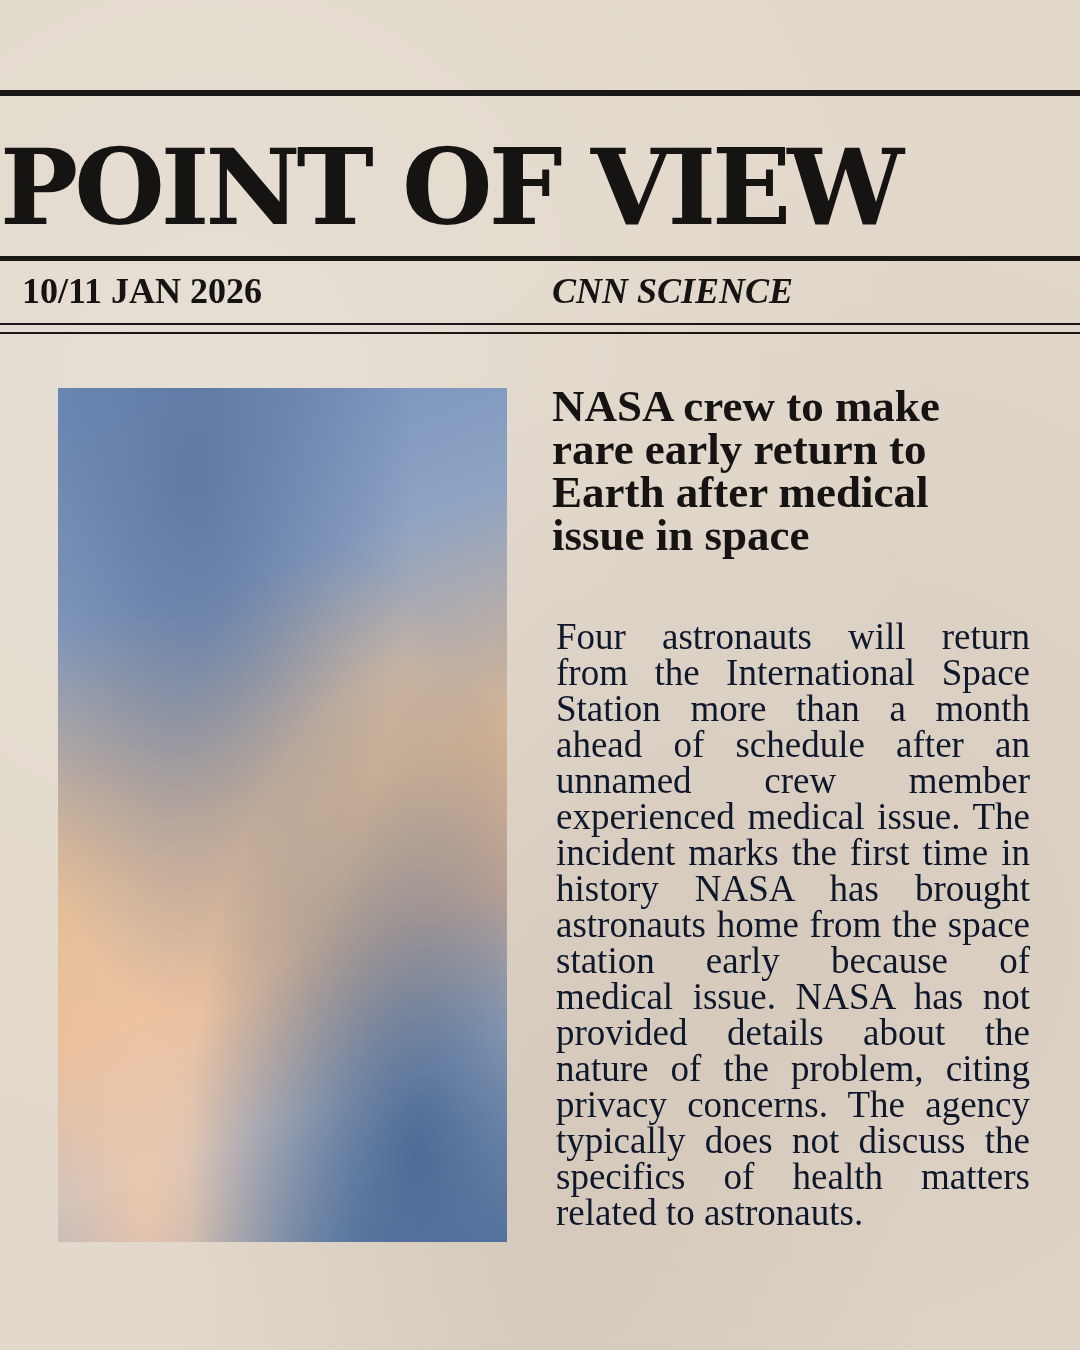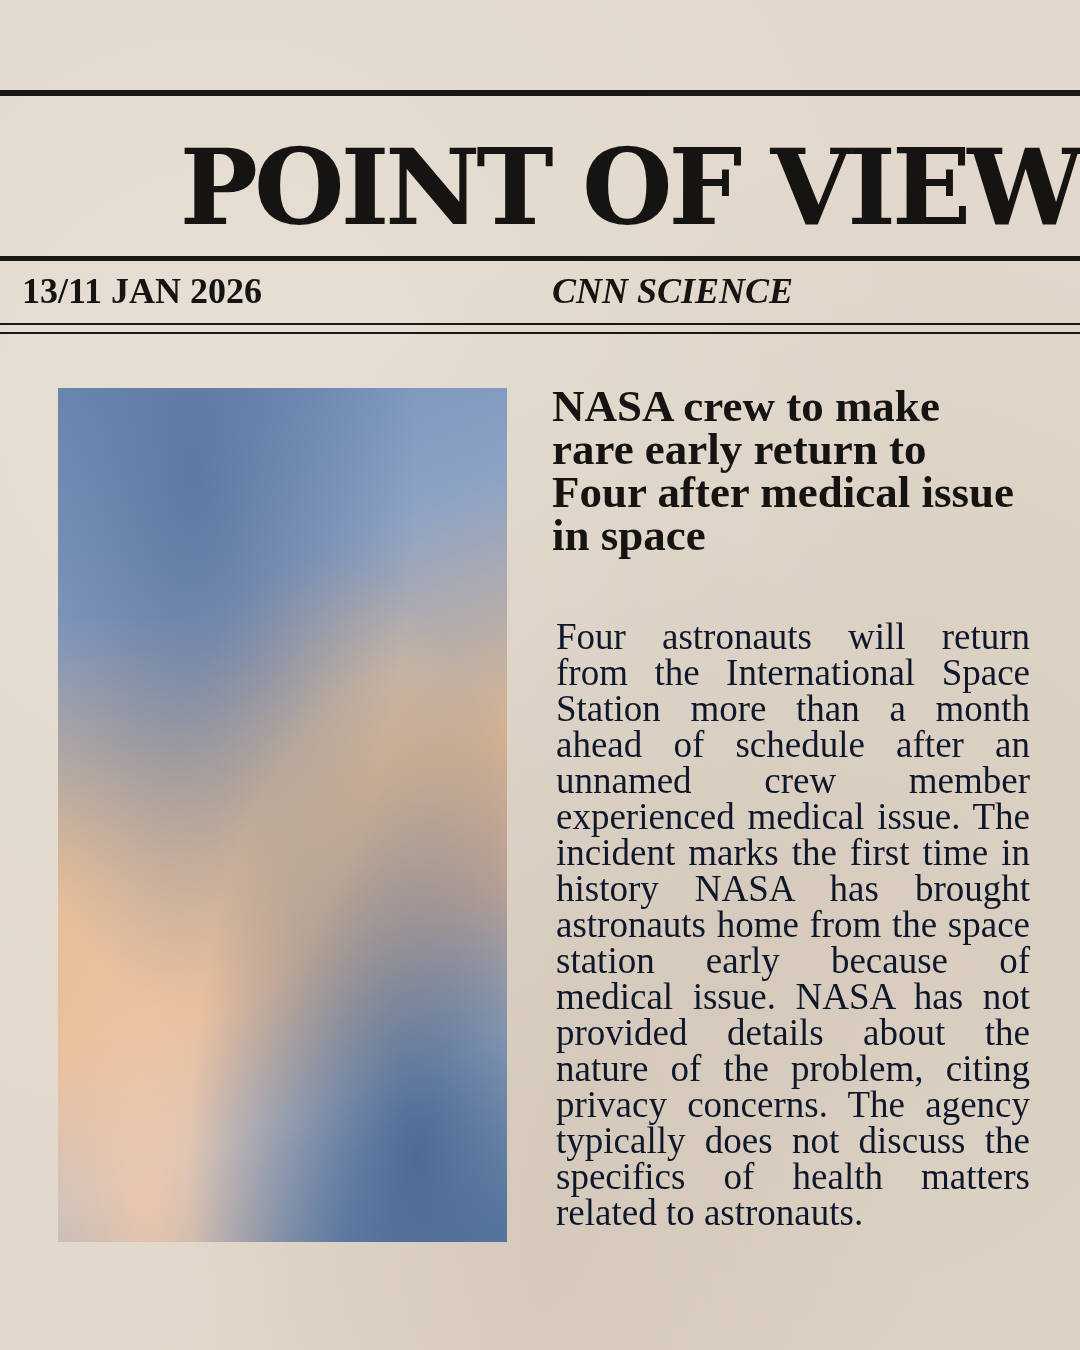--- a/index.html
+++ b/index.html
@@ -7,21 +7,21 @@
     width:1080px; height:1350px; position:relative; overflow:hidden;
     background:#e2d8cb;
     background-image:
       radial-gradient(ellipse at 20% 30%, rgba(255,255,255,0.18), transparent 60%),
       radial-gradient(ellipse at 80% 70%, rgba(120,100,80,0.10), transparent 60%),
       radial-gradient(ellipse at 50% 95%, rgba(150,130,110,0.12), transparent 50%);
   }
   .rule { position:absolute; left:0; width:1080px; background:#1a1816; }
   .masthead {
     position:absolute; left:0; top:100px; width:1080px; height:156px;
-    text-align:right; font-family:"DejaVu Serif", serif; font-weight:bold;
+    text-align:left; font-family:"DejaVu Serif", serif; font-weight:bold;
     font-size:104px; line-height:176px; letter-spacing:-4px; color:#161412;
   }
   .dateline {
     position:absolute; top:270px; font-family:"Liberation Serif", serif;
     font-weight:bold; font-size:36px; color:#161412; letter-spacing:0px;
   }
   .photo {
     position:absolute; left:58px; top:388px; width:449px; height:854px;
     background:
       radial-gradient(ellipse at 30% 10%, rgba(92,118,160,0.9), transparent 50%),
@@ -42,22 +42,22 @@
     color:#0f172a; text-align:justify; margin:4px;
   }
 </style>
 </head>
 <body>
 
 <div class="rule" style="top:90px;height:6px;"></div>
 <div class="masthead">POINT OF VIEW</div>
 <div class="rule" style="top:256px;height:5px;"></div>
 
-<div class="dateline" style="left:22px;">13/11 JAN 2026</div>
+<div class="dateline" style="left:22px;">10/11 JAN 2026</div>
 <div class="dateline" style="left:552px;font-style:italic;">CNN SCIENCE</div>
 
 <div class="rule" style="top:323px;height:2px;"></div>
 <div class="rule" style="top:332px;height:2px;"></div>
 
 <div class="photo"></div>
 
-<h1 class="headline">NASA crew to make rare early return to Four after medical issue in space</h1>
+<h1 class="headline">NASA crew to make rare early return to Earth after medical issue in space</h1>
 <p class="body-text">Four astronauts will return from the International Space Station more than a month ahead of schedule after an unnamed crew member experienced medical issue.  The incident marks the first time in history NASA has brought astronauts home from the space station early because of medical issue.  NASA has not provided details about the nature of the problem, citing privacy concerns. The agency typically does not discuss the specifics of health matters related to astronauts.</p>
 
 </body></html>

